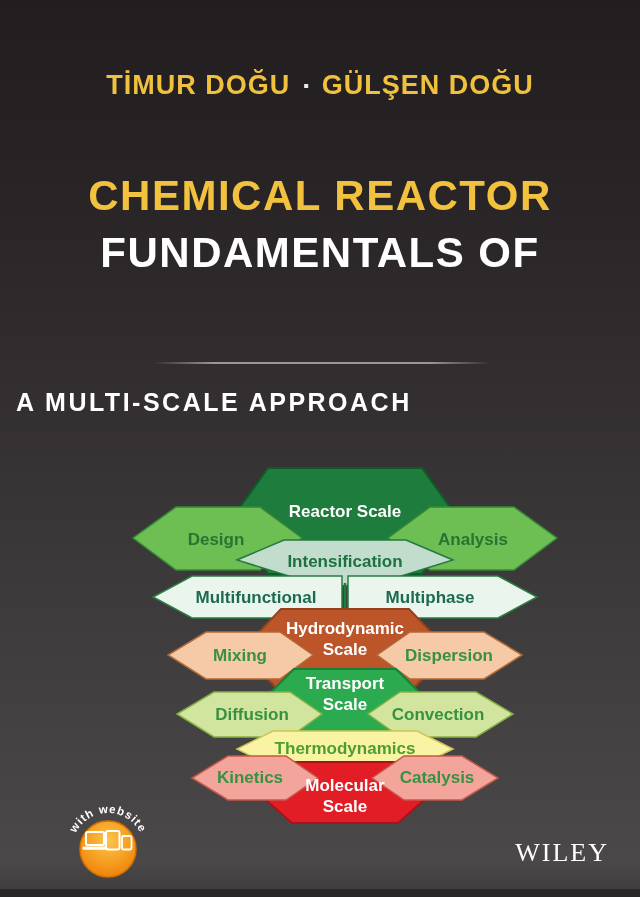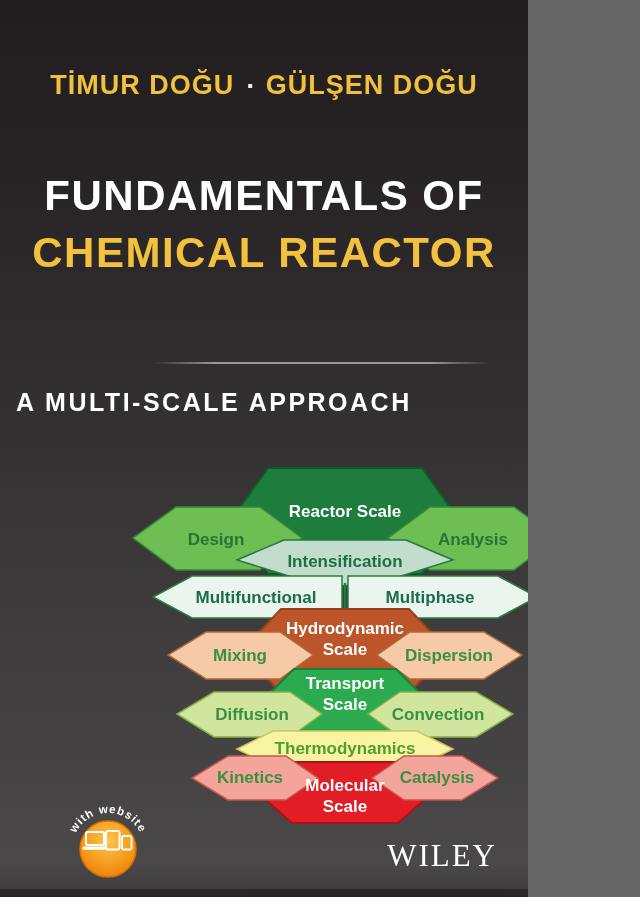--- a/index.html
+++ b/index.html
@@ -1,17 +1,17 @@
 <!DOCTYPE html>
 <html style="--bg_top: #221e1f; --bg_bottom: #4b4849; --author_gold: #f0c13d; --title_white: #ffffff; --title_gold: #f2c13d; --badge_light: #fbc54f; --badge_mid: #f59d1e; --badge_deep: #ea7a06; --badge_rim: #d96f00;"><head>
 <meta charset="utf-8">
 <style>
   html,body{margin:0;padding:0;background:#666;}
   .cover{
-    position:relative; width:528px; height:897px; overflow:hidden;
+    position:relative; width:640px; height:897px; overflow:hidden;
     font-family:"Liberation Sans", sans-serif;
     background:linear-gradient(180deg, var(--bg_top) 0%, #282425 20%, #343031 46%, #403d3e 72%, var(--bg_bottom) 96%, #3e3b3c 100%);
   }
   .authors{
     position:absolute; top:70px; left:0; width:100%;
     text-align:center; color:var(--author_gold);
     font-size:27px; font-weight:bold; letter-spacing:1px;
   }
   .authors .sep{
     display:inline-block; color:#ececec; font-size:16px;
@@ -30,37 +30,37 @@
   .subtitle{
     position:absolute; top:388px; left:16px; width:100%; text-align:left;
     color:#fff; font-size:25px; font-weight:bold; letter-spacing:2.5px;
   }
   .diagram-svg{position:absolute; left:0; top:0; width:640px; height:897px;}
   .hex-side-label{font-family:"Liberation Sans", sans-serif; font-size:17px; font-weight:bold;}
   .hex-center-label{font-family:"Liberation Sans", sans-serif; font-size:17px; font-weight:bold;}
   .badge-arc-text{font-family:"Liberation Sans", sans-serif; font-size:11.5px; font-weight:bold; letter-spacing:1px; fill:#fff;}
   .wiley{
     position:absolute; top:838px; right:31px;
-    font-family:"Liberation Serif", serif; font-size:31px; letter-spacing:2px;
+    font-family:"Liberation Serif", serif; font-size:26px; letter-spacing:2px;
     color:#fff;
   }
   .bottom-edge{position:absolute; bottom:0; left:0; width:100%; height:8px; background:rgba(0,0,0,0.35);}
 </style>
 </head>
 <body>
 
 <div class="cover">
 
   <div class="authors">
     <span>TİMUR DOĞU</span><span class="sep">▪</span><span>GÜLŞEN DOĞU</span>
   </div>
 
   <div class="title-block">
+    <div class="title-line">CHEMICAL REACTOR</div>
     <div class="title-line first">FUNDAMENTALS OF</div>
-    <div class="title-line">CHEMICAL REACTOR</div>
   </div>
 
   <div class="divider"></div>
 
   <div class="subtitle">A MULTI-SCALE APPROACH</div>
 
   <svg class="diagram-svg" viewBox="0 0 640 897">
     <defs>
       <radialGradient id="badgeGrad" cx="50%" cy="35%" r="75%">
         <stop offset="0%" stop-color="#fbc54f"></stop>

